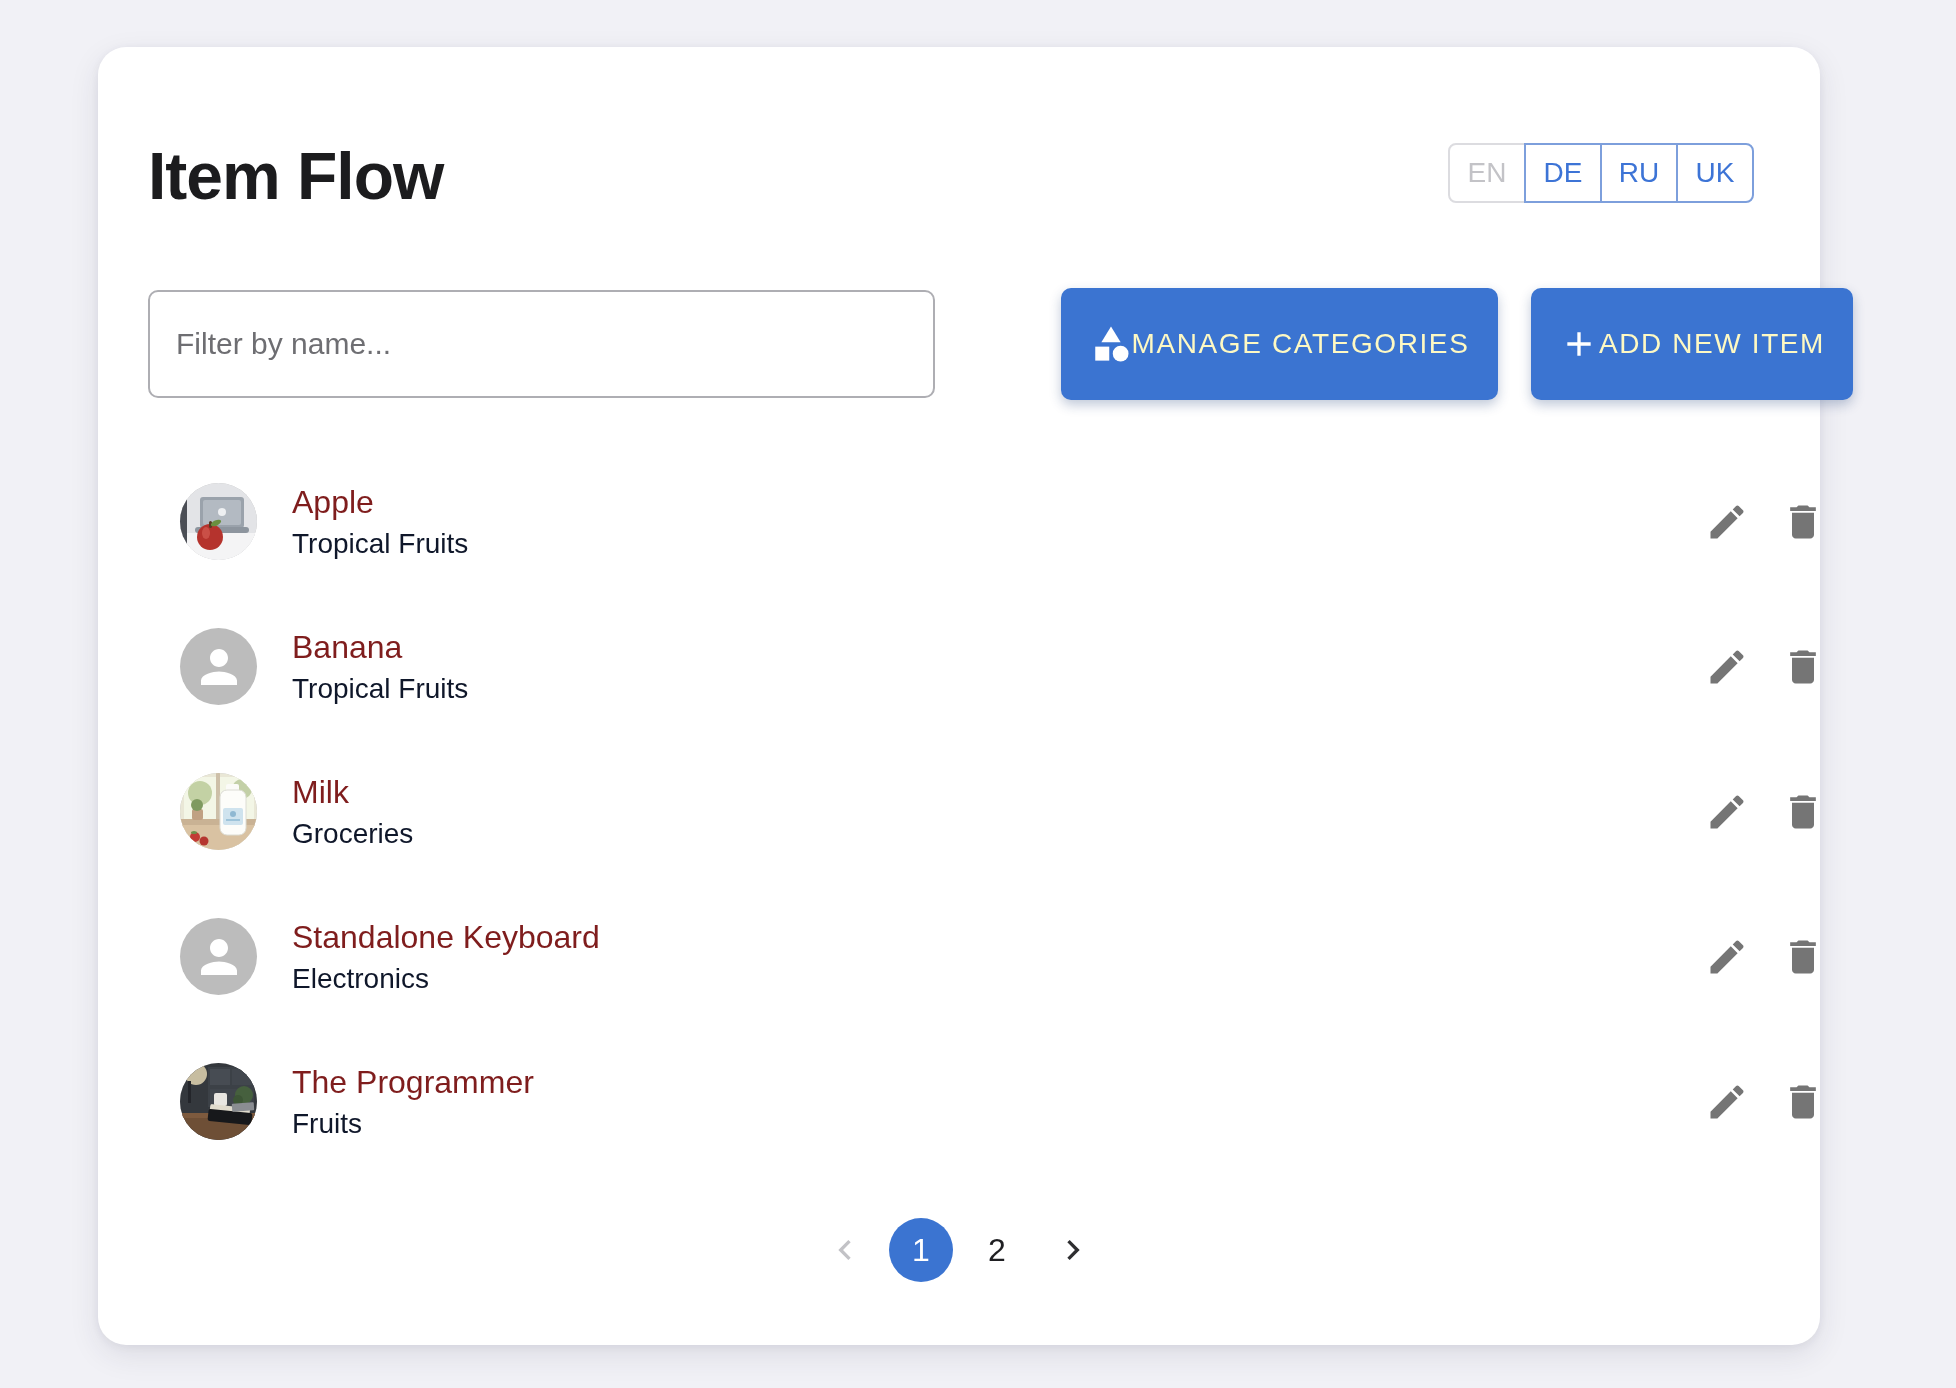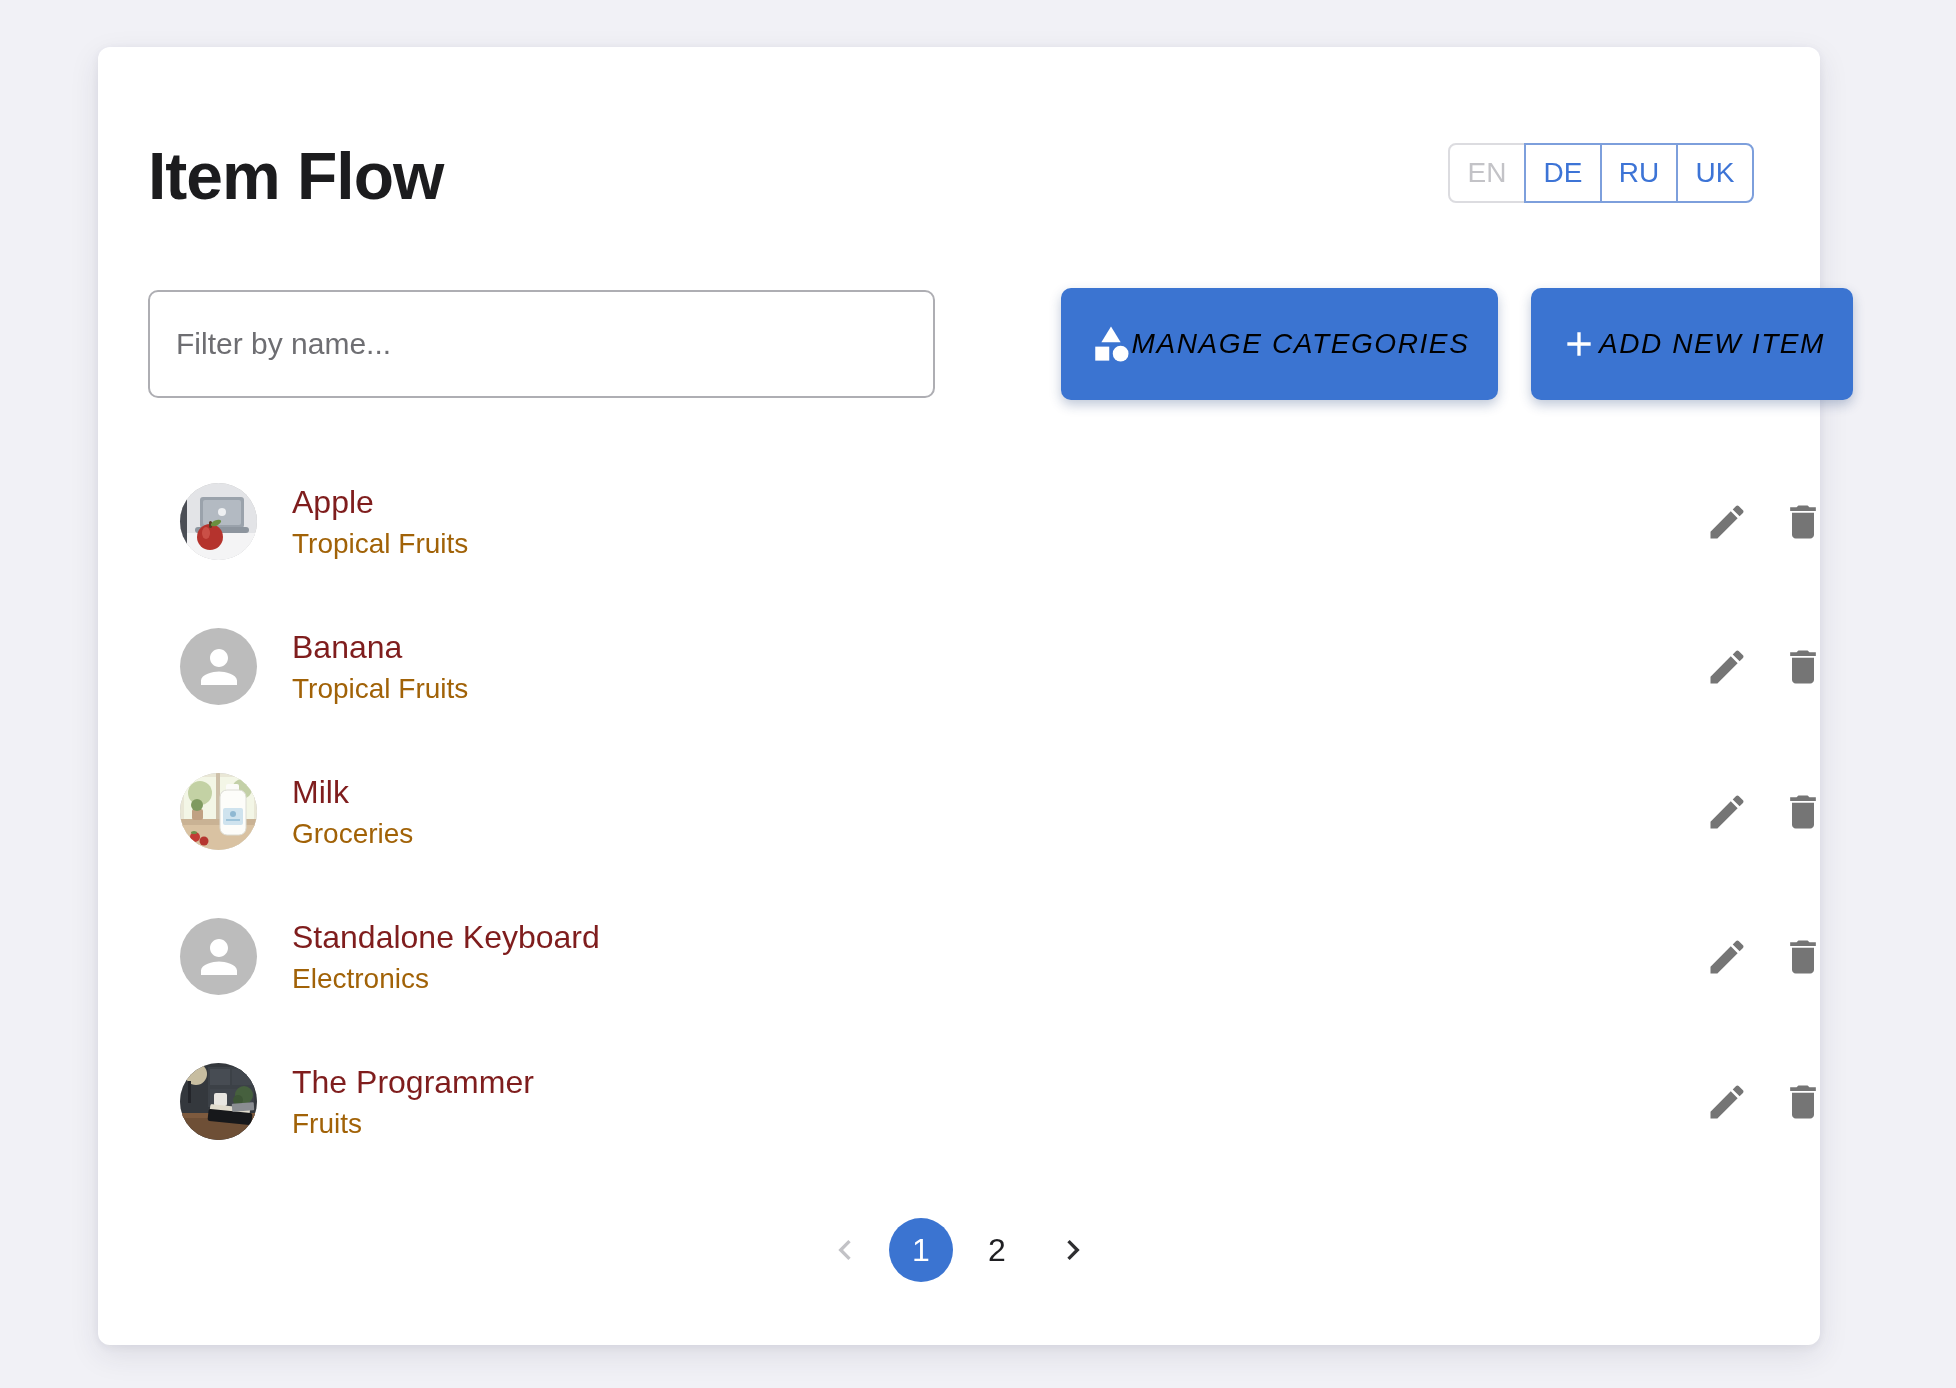--- a/index.html
+++ b/index.html
@@ -3,21 +3,21 @@
 <meta charset="utf-8">
 <style>
   html,body{margin:0;padding:0;}
   body{
     width:1956px;height:1388px;position:relative;overflow:hidden;
     background:#f1f1f6;
     font-family:"Liberation Sans","DejaVu Sans",sans-serif;
   }
   .card{
     position:absolute;left:98px;top:47px;width:1722px;height:1298px;
-    background:#ffffff;border-radius:12px;
+    background:#ffffff;border-radius:28px;
     box-shadow:0 10px 30px rgba(40,40,70,0.10),0 2px 8px rgba(40,40,70,0.06);
   }
   
   .title{
     position:absolute;left:50px;top:92px;margin:0;
     font-size:66px;font-weight:700;letter-spacing:-1px;color:#1c1c1e;line-height:1.15;
   }
   
   .lang-group{position:absolute;right:66px;top:96px;display:flex;}
   .lang-btn{
@@ -32,39 +32,39 @@
   
   .toolbar{position:absolute;left:50px;top:241px;width:1705px;height:112px;display:flex;align-items:center;}
   .filter-input{
     width:787px;height:108px;box-sizing:border-box;flex:none;
     border:2px solid #aeaeb3;border-radius:10px;background:#fff;
     font-size:30px;color:#be185d;padding:0 26px;font-family:inherit;outline:none;
   }
   .filter-input::placeholder{color:#6e6e72;opacity:1;}
   .toolbar-spacer{flex:1;}
   .btn{
-    height:112px;border:none;border-radius:10px;background:#3b74d1;color:#000000;
+    height:112px;border:none;border-radius:10px;background:#3b74d1;color:#fef9c3;
     font-family:inherit;font-size:28px;font-weight:500;letter-spacing:1.6px;
     display:flex;align-items:center;justify-content:center;cursor:pointer;
-    box-shadow:0 5px 12px rgba(30,60,120,0.28);padding:0;font-style:italic;
+    box-shadow:0 5px 12px rgba(30,60,120,0.28);padding:0;
   }
   .btn.manage{width:437px;flex:none;}
   .btn.add{width:322px;flex:none;margin-left:33px;}
   .btn svg{flex:none;}
   
   .item-list{position:absolute;left:50px;top:402px;width:1720px;margin:0;padding:0;list-style:none;}
   .row{height:145px;display:flex;align-items:center;padding-left:32px;padding-right:41px;box-sizing:border-box;}
   .avatar{
     width:77px;height:77px;border-radius:50%;overflow:hidden;flex:none;
     background:#bcbcbc;display:flex;align-items:center;justify-content:center;position:relative;
   }
   .avatar svg{display:block;}
   .texts{margin-left:35px;display:flex;flex-direction:column;}
   .item-name{font-size:32px;line-height:44px;color:#7f1d1d;}
-  .item-cat{font-size:28px;line-height:40px;color:#a16207;}
+  .item-cat{font-size:28px;line-height:40px;color:#0f172a;}
   .actions{margin-left:auto;display:flex;align-items:center;gap:28px;}
   .iconbtn{
     width:48px;height:48px;border:none;background:transparent;padding:0;cursor:pointer;
     display:flex;align-items:center;justify-content:center;color:#757575;
   }
   
   .pagination{position:absolute;left:0;right:0;top:1171px;display:flex;justify-content:center;align-items:center;gap:12px;}
   .page-item{
     width:64px;height:64px;border:none;background:transparent;padding:0;cursor:pointer;
     display:flex;align-items:center;justify-content:center;font-family:inherit;

